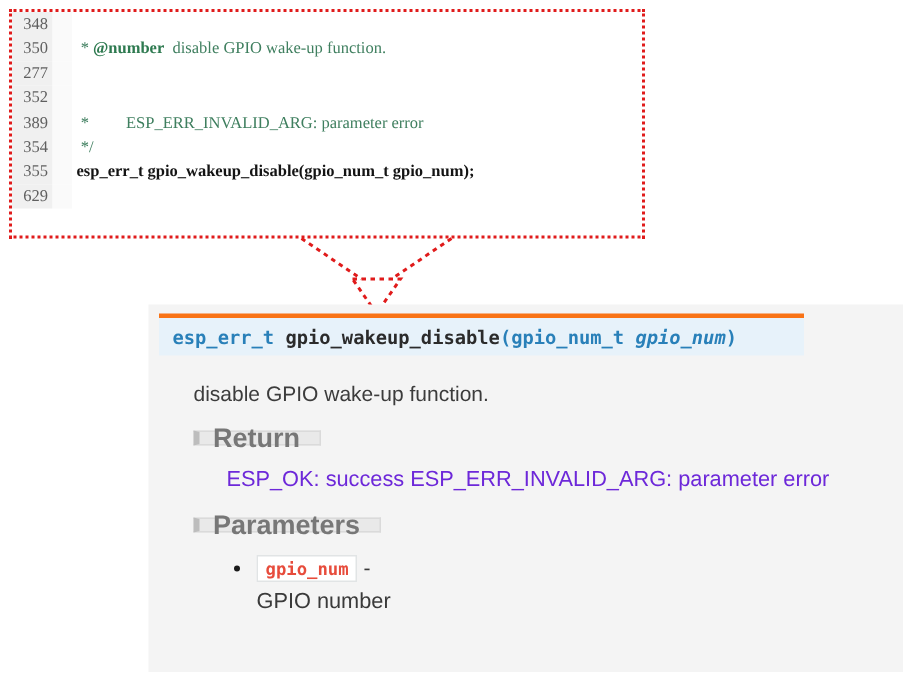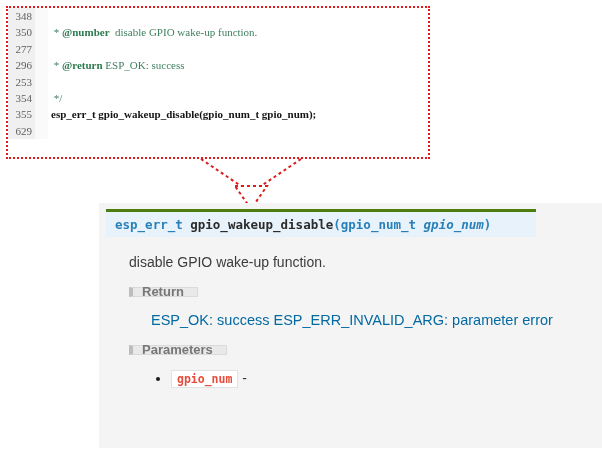--- a/index.html
+++ b/index.html
@@ -38,45 +38,45 @@
   
   .doc {
     position:absolute; left:99px; top:203px;
     width:503px; height:245px;
     background:#f4f4f4;
     color:#404040;
   }
   .sig {
     margin:6px 0 0 7px; width:430px;
     background:#e7f2fa;
-    border-top:3px solid #4d7c0f;
+    border-top:3px solid #f97316;
     padding:5px 9px;
     font-family:"DejaVu Sans Mono","Liberation Mono",monospace;
     font-size:12.5px; font-weight:bold;
     white-space:pre; color:#404040;
   }
   .sig .type  { color:#2980b9; }
   .sig .fname { color:#2b2b2b; }
   .sig .pname { color:#2980b9; font-style:italic; }
   .sig .paren { color:#2980b9; }
 
   .desc { margin:17px 0 0 30px; font-size:14px; color:#3c3c3c; }
 
   .rubric {
     display:inline-block;
     margin:17px 0 0 30px;
     background:#e9e9e9;
     border:1px solid #dadada;
     border-left:4px solid #bdbdbd;
     padding:4px 13px 4px 9px;
-    color:#777777; font-weight:bold; font-size:13px;
+    color:#777777; font-weight:bold; font-size:18px;
   }
   .rubric-row { line-height:0; }
 
-  .rtext { margin:15px 0 0 52px; font-size:14.5px; color:#0369a1; }
+  .rtext { margin:15px 0 0 52px; font-size:14.5px; color:#6d28d9; }
 
   .params { margin:15px 0 0 58px; padding-left:14px; list-style:disc; color:#1a1a1a; }
   .params li { font-size:14px; }
   .chip {
     font-family:"DejaVu Sans Mono","Liberation Mono",monospace;
     font-size:11.5px; font-weight:bold;
     color:#e74c3c; background:#ffffff;
     border:1px solid #e1e4e5;
     padding:1px 5px;
   }
@@ -100,28 +100,28 @@
     <span class="fold"> </span>
     <span class="code-text"><span class="seg comment"> * </span><span class="seg tag">@number</span><span class="seg comment">  disable GPIO wake-up function.</span></span>
   </div>
 
   <div class="line">
     <span class="ln">277</span>
     <span class="fold"> </span>
   </div>
 
   <div class="line">
-    <span class="ln">296</span>
+    <span class="ln">352</span>
     <span class="fold"> </span>
-    <span class="code-text"><span class="seg comment"> * </span><span class="seg tag">@return</span><span class="seg comment"> ESP_OK: success</span></span>
   </div>
 
   <div class="line">
-    <span class="ln">253</span>
+    <span class="ln">389</span>
     <span class="fold"> </span>
+    <span class="code-text"><span class="seg comment"> *         ESP_ERR_INVALID_ARG: parameter error</span></span>
   </div>
 
   <div class="line">
     <span class="ln">354</span>
     <span class="fold"> </span>
     <span class="code-text"><span class="seg comment"> */</span></span>
   </div>
 
   <div class="line">
     <span class="ln">355</span>
@@ -151,16 +151,17 @@
 
   <div class="rubric-row"><div class="rubric">Return</div></div>
 
   <div class="rtext">ESP_OK: success ESP_ERR_INVALID_ARG: parameter error</div>
 
   <div class="rubric-row"><div class="rubric">Parameters</div></div>
 
   <ul class="params">
     <li>
       <span class="chip">gpio_num</span><span class="psep"> -</span>
+      <span class="pdesc">GPIO number</span>
     </li>
   </ul>
 
 </div>
 
 </body></html>

